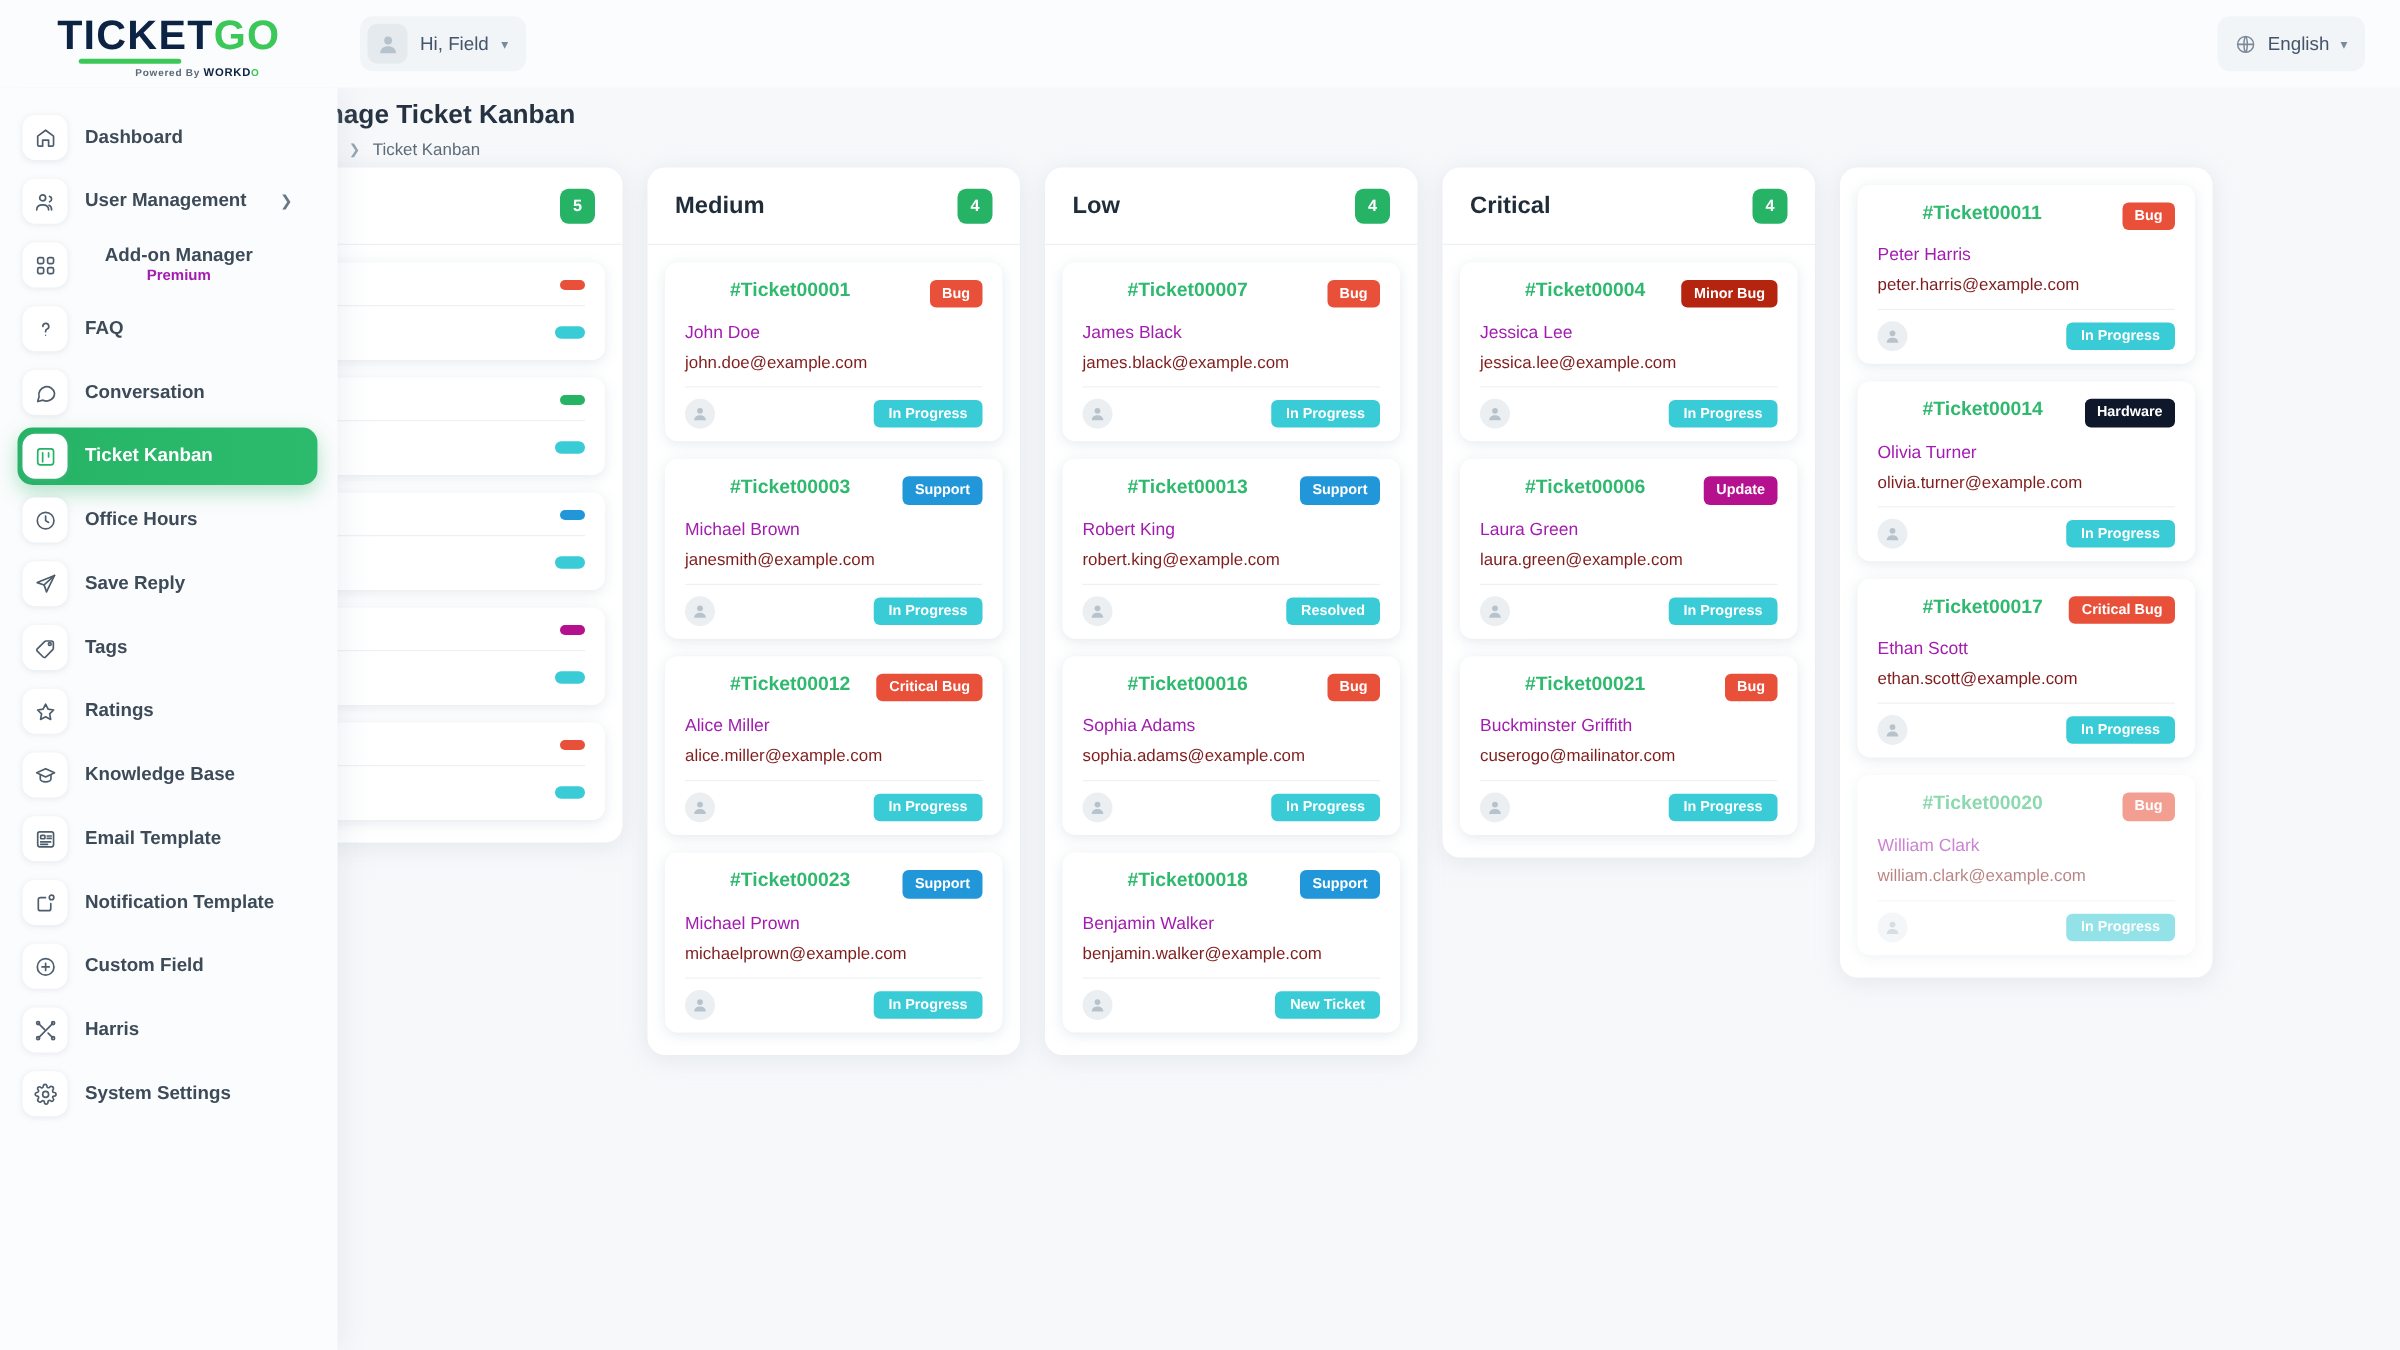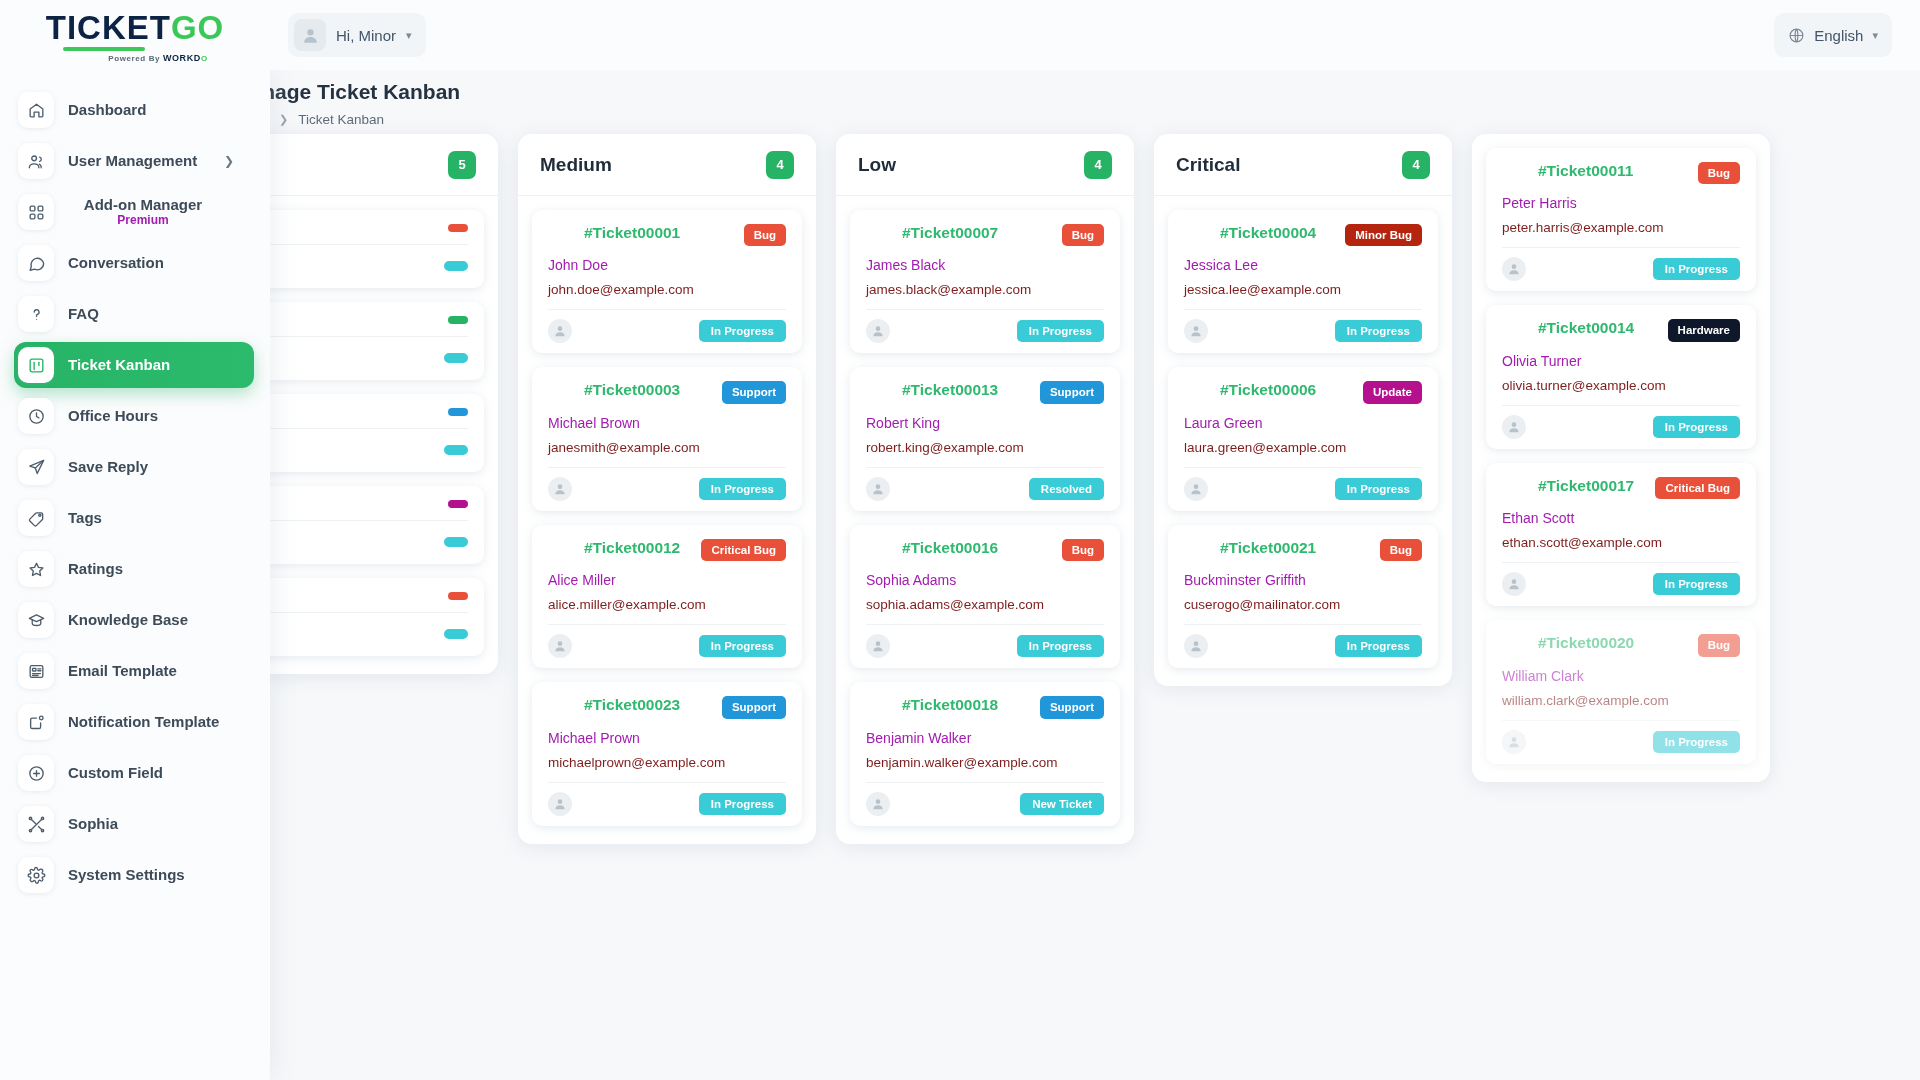--- a/index.html
+++ b/index.html
@@ -143,21 +143,21 @@
     <div class="logo-sub"><span>Powered By</span> <b>WORKD</b><i>O</i></div>
   </div>
 
   <div class="user-chip">
     <span class="avatar-sm">
       <svg width="19" height="19" viewBox="0 0 24 24" fill="#b6c3cd">
           <circle cx="12" cy="8" r="4"></circle>
           <path d="M4 21c0-4.4 3.6-7 8-7s8 2.6 8 7z"></path>
         </svg>
     </span>
-    <span class="label">Hi, Minor</span>
+    <span class="label">Hi, Field</span>
     <span class="caret">▾</span>
   </div>
 
   <div class="lang-chip">
     <svg width="17" height="17" viewBox="0 0 24 24" fill="none" stroke="#7b8a99" stroke-width="1.7">
         <circle cx="12" cy="12" r="9"></circle>
         <path d="M3 12h18M12 3c2.5 2.8 2.5 15 0 18M12 3c-2.5 2.8-2.5 15 0 18"></path>
       </svg>
     <span class="label">English</span>
     <span class="caret">▾</span>
@@ -199,36 +199,36 @@
         </svg>
       </span>
       <span class="nav-text-col centered">
         <span class="nav-label">Add-on Manager</span>
         <span class="nav-sub">Premium</span>
       </span>
     </div>
     <div class="nav-item">
       <span class="nav-icon">
         <svg viewBox="0 0 24 24">
-          <path d="M21 12a8 8 0 0 1-11.6 7.1L4 20.5l1.4-5A8 8 0 1 1 21 12z"></path>
-        </svg>
-      </span>
-      <span class="nav-text-col">
-        <span class="nav-label">Conversation</span>
-      </span>
-    </div>
-    <div class="nav-item">
-      <span class="nav-icon">
-        <svg viewBox="0 0 24 24">
           <path d="M9.2 9a3 3 0 1 1 4 2.8c-.8.4-1.2 1-1.2 1.9v.6"></path>
           <circle cx="12" cy="18" r=".7" fill="#4e5d6c" stroke="none"></circle>
         </svg>
       </span>
       <span class="nav-text-col">
         <span class="nav-label">FAQ</span>
+      </span>
+    </div>
+    <div class="nav-item">
+      <span class="nav-icon">
+        <svg viewBox="0 0 24 24">
+          <path d="M21 12a8 8 0 0 1-11.6 7.1L4 20.5l1.4-5A8 8 0 1 1 21 12z"></path>
+        </svg>
+      </span>
+      <span class="nav-text-col">
+        <span class="nav-label">Conversation</span>
       </span>
     </div>
     <div class="nav-item active">
       <span class="nav-icon">
         <svg viewBox="0 0 24 24">
           <rect x="4" y="4" width="16" height="16" rx="2.6"></rect>
           <path d="M9 8v9"></path>
           <path d="M15 8v4"></path>
         </svg>
       </span>
@@ -330,21 +330,21 @@
           <path d="M5 5l6 6"></path>
           <path d="M19 5l-14 14"></path>
           <path d="M14.5 14.5L19 19"></path>
           <circle cx="4.4" cy="4.4" r="1.5"></circle>
           <circle cx="19.6" cy="4.4" r="1.5"></circle>
           <circle cx="4.4" cy="19.6" r="1.5"></circle>
           <circle cx="19.6" cy="19.6" r="1.5"></circle>
         </svg>
       </span>
       <span class="nav-text-col">
-        <span class="nav-label">Sophia</span>
+        <span class="nav-label">Harris</span>
       </span>
     </div>
     <div class="nav-item">
       <span class="nav-icon">
         <svg viewBox="0 0 24 24">
           <circle cx="12" cy="12" r="3"></circle>
           <path d="M19.2 14.2a1.5 1.5 0 0 0 .3 1.65l.05.06a1.8 1.8 0 1 1-2.55 2.55l-.06-.05a1.5 1.5 0 0 0-1.65-.3 1.5 1.5 0 0 0-.9 1.37V20a1.8 1.8 0 1 1-3.6 0v-.1a1.5 1.5 0 0 0-.98-1.37 1.5 1.5 0 0 0-1.65.3l-.06.05A1.8 1.8 0 1 1 4.5 16.3l.05-.06a1.5 1.5 0 0 0 .3-1.65 1.5 1.5 0 0 0-1.37-.9H3.3a1.8 1.8 0 1 1 0-3.6h.1a1.5 1.5 0 0 0 1.37-.98 1.5 1.5 0 0 0-.3-1.65l-.05-.06A1.8 1.8 0 1 1 7 4.85l.06.05a1.5 1.5 0 0 0 1.65.3h.07a1.5 1.5 0 0 0 .9-1.37V3.7a1.8 1.8 0 1 1 3.6 0v.1a1.5 1.5 0 0 0 .9 1.37 1.5 1.5 0 0 0 1.65-.3l.06-.05A1.8 1.8 0 1 1 19.5 7.4l-.05.06a1.5 1.5 0 0 0-.3 1.65v.07a1.5 1.5 0 0 0 1.37.9h.18a1.8 1.8 0 1 1 0 3.6h-.1a1.5 1.5 0 0 0-1.37.9z"></path>
         </svg>
       </span>
       <span class="nav-text-col">

